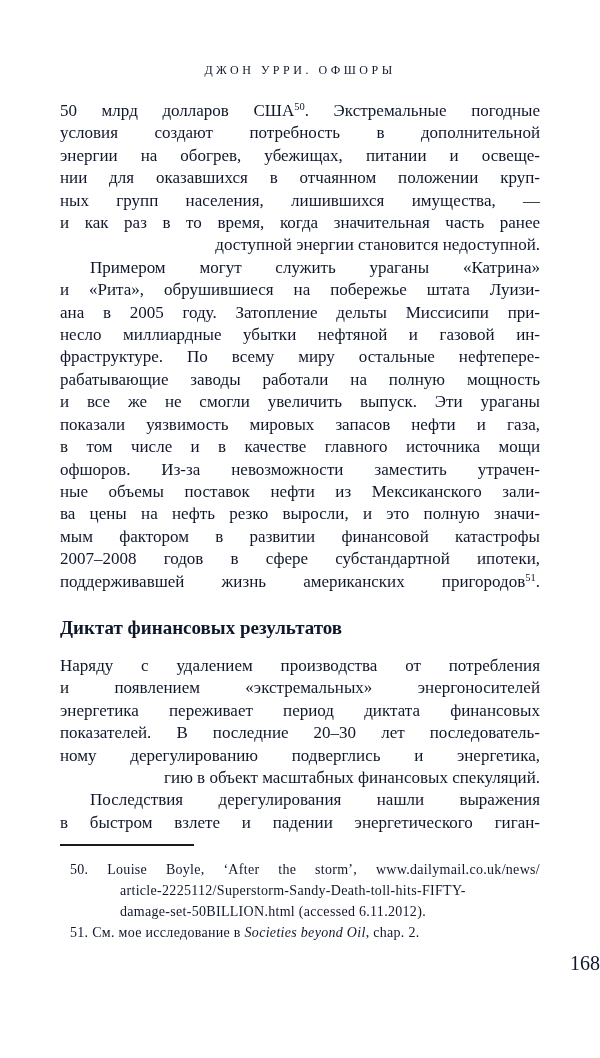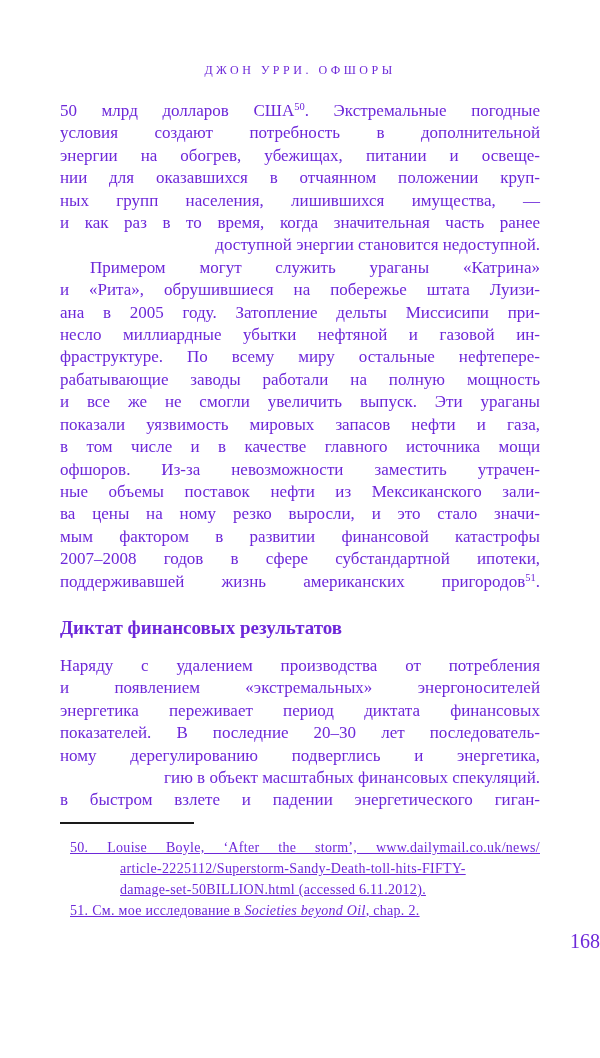--- a/index.html
+++ b/index.html
@@ -1,19 +1,19 @@
 <!DOCTYPE html>
 <html><head>
 <meta charset="utf-8">
 <style>
   html,body { margin:0; padding:0; background:#e8e8e8; }
   .page {
     width:600px; height:1058px; background:#ffffff; position:relative;
     margin:0 auto; overflow:hidden;
-    font-family:"Liberation Serif","DejaVu Serif",serif; color:#6d28d9;
+    font-family:"Liberation Serif","DejaVu Serif",serif; color:#0f172a;
   }
   .running-head {
     padding-top:63px; text-align:center;
     font-size:12px; letter-spacing:3.5px; line-height:14px;
   }
   .text-col { margin:23px 60px 0 60px; font-size:17px; line-height:22.4px; }
   .para { margin:0;font-family:Liberation Serif, serif; }
   .line { text-align:right; white-space:normal; }
   .line.j { text-align:justify; text-align-last:justify; }
   .line.ind { padding-left:30px; }
@@ -21,21 +21,21 @@
     font-size:10.5px; line-height:0; vertical-align:6px; letter-spacing:0;
   }
   .section-heading {
     text-align:left; font-size:19px; line-height:28px;
     margin-top:21px; margin-bottom:13px; font-weight:bold;
   }
   .footnote-rule {
     margin-top:10px; width:134px; height:2px; background:#1a1a1a;
   }
   .footnotes { margin-top:13px; font-size:14px; line-height:21px; letter-spacing:0.3px; }
-  .fn-line { padding-left:10px;text-decoration:underline; }
+  .fn-line { padding-left:10px; }
   .fn-line.cont { padding-left:60px; }
   .fn-line.j { text-align:justify; text-align-last:justify; }
   .fn-line em { font-style:italic;margin-top:18px; }
   .page-number { text-align:right; font-size:20px; line-height:26px; margin-top:7px; }
 </style>
 </head>
 <body>
 
 <div class="page">
 
@@ -58,38 +58,39 @@
       <div class="line j">и «Рита», обрушившиеся на побережье штата Луизи-</div>
       <div class="line j">ана в 2005 году. Затопление дельты Миссисипи при-</div>
       <div class="line j">несло миллиардные убытки нефтяной и газовой ин-</div>
       <div class="line j">фраструктуре. По всему миру остальные нефтепере-</div>
       <div class="line j">рабатывающие заводы работали на полную мощность</div>
       <div class="line j">и все же не смогли увеличить выпуск. Эти ураганы</div>
       <div class="line j">показали уязвимость мировых запасов нефти и газа,</div>
       <div class="line j">в том числе и в качестве главного источника мощи</div>
       <div class="line j">офшоров. Из-за невозможности заместить утрачен-</div>
       <div class="line j">ные объемы поставок нефти из Мексиканского зали-</div>
-      <div class="line j">ва цены на ному резко выросли, и это стало значи-</div>
+      <div class="line j">ва цены на нефть резко выросли, и это полную значи-</div>
       <div class="line j">мым фактором в развитии финансовой катастрофы</div>
       <div class="line j">2007–2008 годов в сфере субстандартной ипотеки,</div>
       <div class="line j"><span>поддерживавшей жизнь американских пригородов</span><sup class="fnref">51</sup><span>.</span></div>
     </div>
 
     <div class="section-heading">Диктат финансовых результатов</div>
 
     <div class="para">
       <div class="line j">Наряду с удалением производства от потребления</div>
       <div class="line j">и появлением «экстремальных» энергоносителей</div>
       <div class="line j">энергетика переживает период диктата финансовых</div>
       <div class="line j">показателей. В последние 20–30 лет последователь-</div>
       <div class="line j">ному дерегулированию подверглись и энергетика,</div>
       <div class="line">гию в объект масштабных финансовых спекуляций.</div>
     </div>
 
     <div class="para">
+      <div class="line j ind">Последствия дерегулирования нашли выражения</div>
       <div class="line j">в быстром взлете и падении энергетического гиган-</div>
     </div>
 
     <div class="footnote-rule"></div>
 
     <div class="footnotes">
       <div class="fn-line j">50. Louise Boyle, ‘After the storm’, www.dailymail.co.uk/news/</div>
       <div class="fn-line cont j">article-2225112/Superstorm-Sandy-Death-toll-hits-FIFTY-</div>
       <div class="fn-line cont">damage-set-50BILLION.html (accessed 6.11.2012).</div>
       <div class="fn-line"><span>51. См. мое исследование в </span><em>Societies beyond Oil</em><span>, chap. 2.</span></div>

